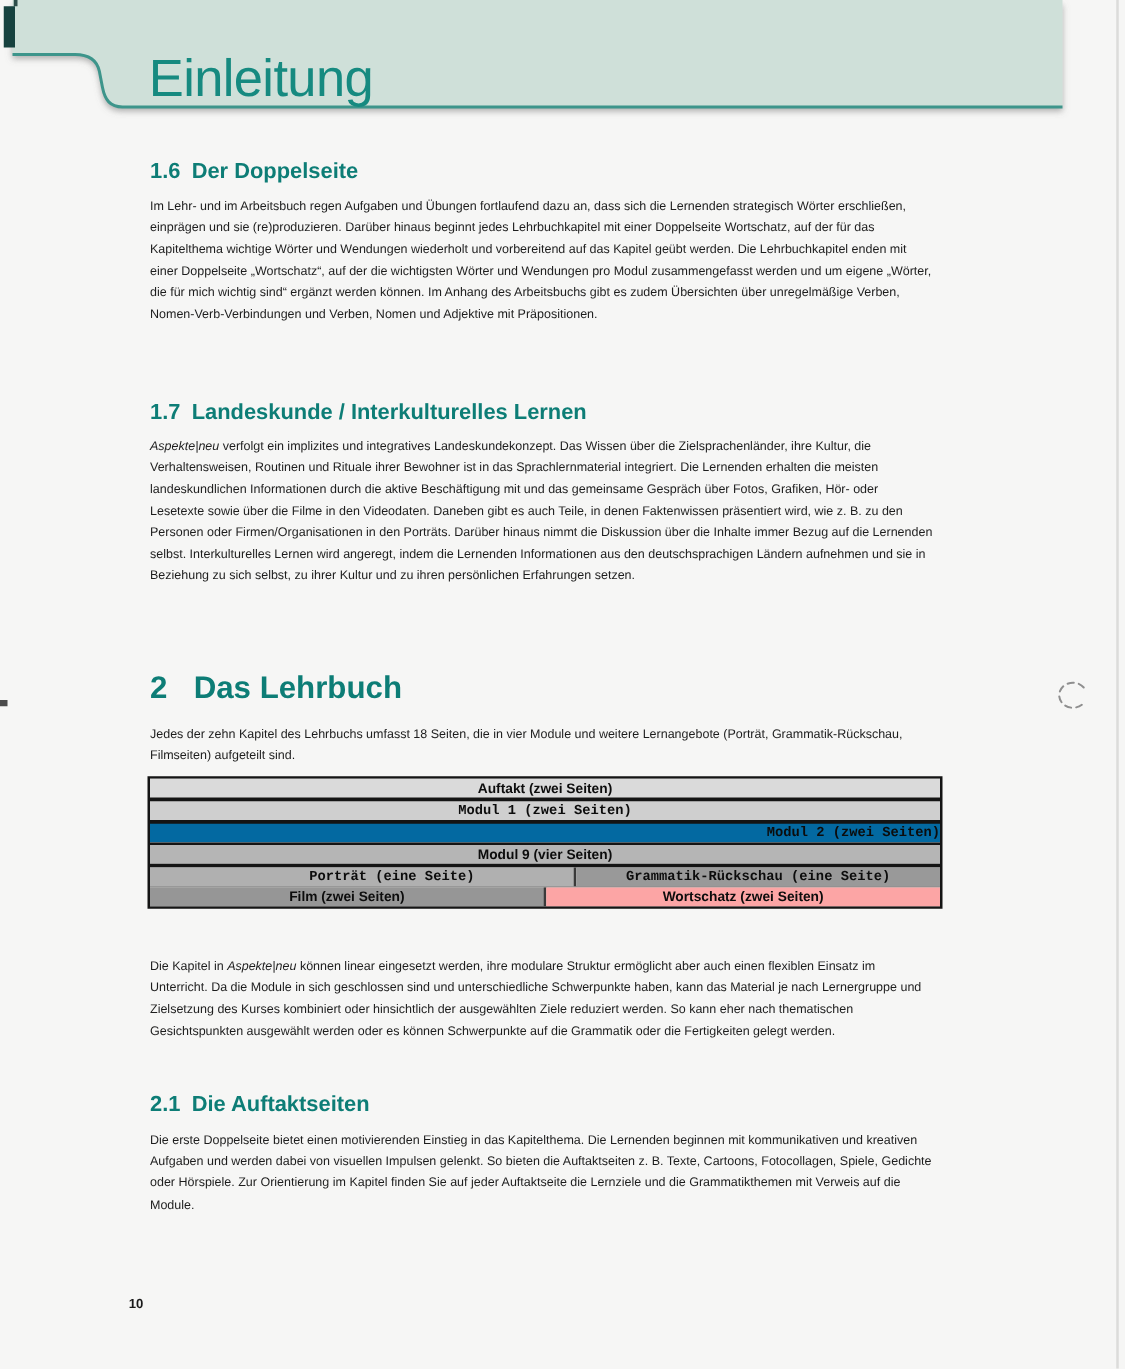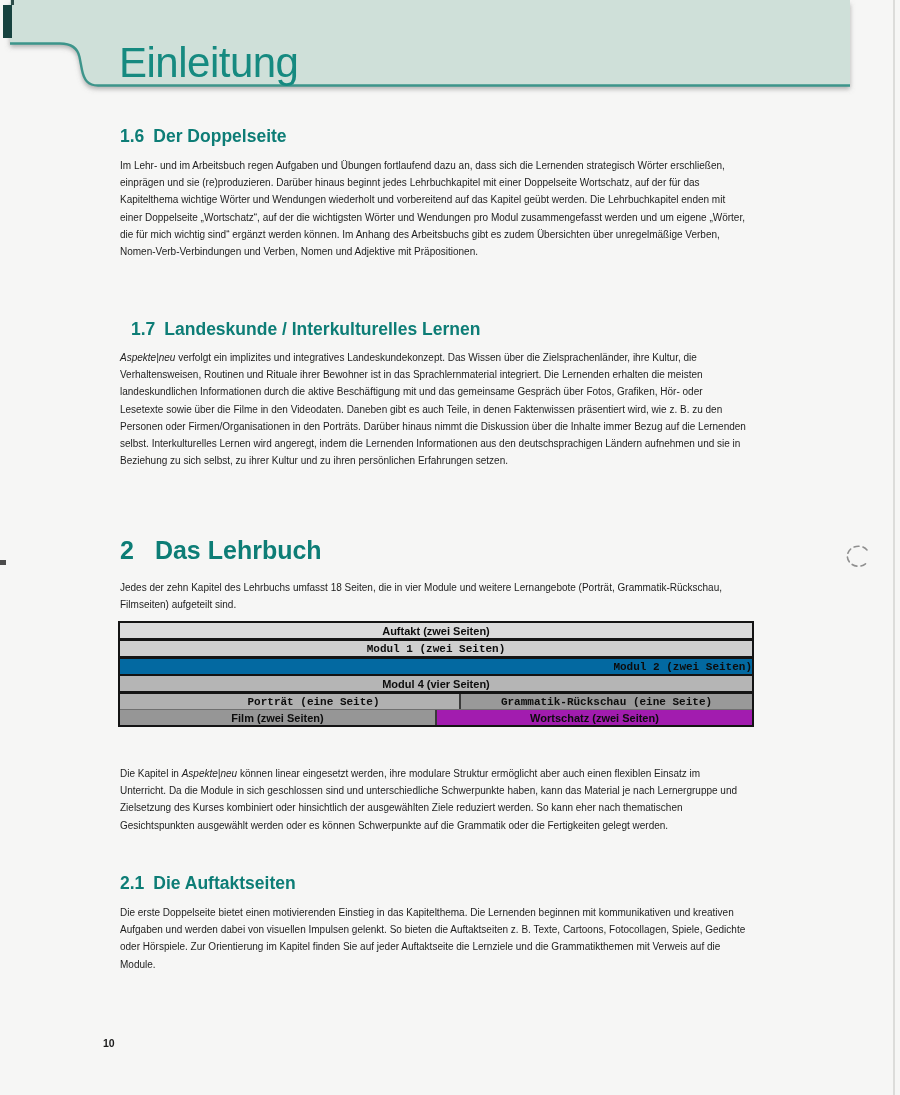--- a/index.html
+++ b/index.html
@@ -93,56 +93,56 @@
 
 <div class="corner-block"></div>
 
 <div class="page-title">Einleitung</div>
 
 <div class="h-small" style="top:126px;">
   <span class="h-num">1.6</span><span>Der Doppelseite</span>
 </div>
 <div class="para" style="top:157px;">Im Lehr- und im Arbeitsbuch regen Aufgaben und Übungen fortlaufend dazu an, dass sich die Lernenden strategisch Wörter erschließen, einprägen und sie (re)produzieren. Darüber hinaus beginnt jedes Lehrbuchkapitel mit einer Doppelseite Wortschatz, auf der für das Kapitelthema wichtige Wörter und Wendungen wiederholt und vorbereitend auf das Kapitel geübt werden. Die Lehrbuchkapitel enden mit einer Doppelseite „Wortschatz“, auf der die wichtigsten Wörter und Wendungen pro Modul zusammengefasst werden und um eigene „Wörter, die für mich wichtig sind“ ergänzt werden können. Im Anhang des Arbeitsbuchs gibt es zudem Übersichten über unregelmäßige Verben, Nomen-Verb-Verbindungen und Verben, Nomen und Adjektive mit Präpositionen.</div>
 
-<div class="h-small" style="top:319px;margin-left:11px;">
+<div class="h-small" style="top:319px;">
   <span class="h-num">1.7</span><span>Landeskunde / Interkulturelles Lernen</span>
 </div>
 <div class="para" style="top:349px;"><span class="ital">Aspekte|neu</span><span> verfolgt ein implizites und integratives Landeskundekonzept. Das Wissen über die Zielsprachenländer, ihre Kultur, die Verhaltensweisen, Routinen und Rituale ihrer Bewohner ist in das Sprachlernmaterial integriert. Die Lernenden erhalten die meisten landeskundlichen Informationen durch die aktive Beschäftigung mit und das gemeinsame Gespräch über Fotos, Grafiken, Hör- oder Lesetexte sowie über die Filme in den Videodaten. Daneben gibt es auch Teile, in denen Faktenwissen präsentiert wird, wie z. B. zu den Personen oder Firmen/Organisationen in den Porträts. Darüber hinaus nimmt die Diskussion über die Inhalte immer Bezug auf die Lernenden selbst. Interkulturelles Lernen wird angeregt, indem die Lernenden Informationen aus den deutschsprachigen Ländern aufnehmen und sie in Beziehung zu sich selbst, zu ihrer Kultur und zu ihren persönlichen Erfahrungen setzen.</span></div>
 
 <div class="h-big" style="top:536px;">
   <span class="h-num">2</span><span>Das Lehrbuch</span>
 </div>
 <div class="para" style="top:579px;">Jedes der zehn Kapitel des Lehrbuchs umfasst 18 Seiten, die in vier Module und weitere Lernangebote (Porträt, Grammatik-Rückschau, Filmseiten) aufgeteilt sind.</div>
 
 <div class="ltable">
   <div class="trow" style="background-color: rgb(218, 218, 218);">
     <span>Auftakt (zwei Seiten)</span>
   </div>
   <div class="trow sep-thick" style="background-color: rgb(207, 207, 207);">
     <span>Modul 1 (zwei Seiten)</span>
   </div>
   <div class="trow sep-thick" style="background-color: #0369a1; justify-content: flex-end;">
     <span>Modul 2 (zwei Seiten)</span>
   </div>
   <div class="trow sep-med" style="background-color: rgb(181, 181, 181);">
-    <span>Modul 4 (vier Seiten)</span>
+    <span>Modul 9 (vier Seiten)</span>
   </div>
   <div class="trow sep-thick">
     <div class="tcell left-cell" style="background-color: rgb(176, 176, 176); padding-left: 48px;">
       <span>Porträt (eine Seite)</span>
     </div>
     <div class="tcell" style="background-color: rgb(153, 153, 153);">
       <span>Grammatik-Rückschau (eine Seite)</span>
     </div>
   </div>
   <div class="trow sep-light">
     <div class="tcell left-cell" style="background-color: rgb(150, 150, 150);">
       <span>Film (zwei Seiten)</span>
     </div>
-    <div class="tcell" style="background-color: #a21caf;">
+    <div class="tcell" style="background-color: #fca5a5;">
       <span>Wortschatz (zwei Seiten)</span>
     </div>
   </div>
 </div>
 
 <div class="para" style="top:765px;"><span>Die Kapitel in </span><span class="ital">Aspekte|neu</span><span> können linear eingesetzt werden, ihre modulare Struktur ermöglicht aber auch einen flexiblen Einsatz im Unterricht. Da die Module in sich geschlossen sind und unterschiedliche Schwerpunkte haben, kann das Material je nach Lernergruppe und Zielsetzung des Kurses kombiniert oder hinsichtlich der ausgewählten Ziele reduziert werden. So kann eher nach thematischen Gesichtspunkten ausgewählt werden oder es können Schwerpunkte auf die Grammatik oder die Fertigkeiten gelegt werden.</span></div>
 
 <div class="h-small" style="top:873px;">
   <span class="h-num">2.1</span><span>Die Auftaktseiten</span>
 </div>

